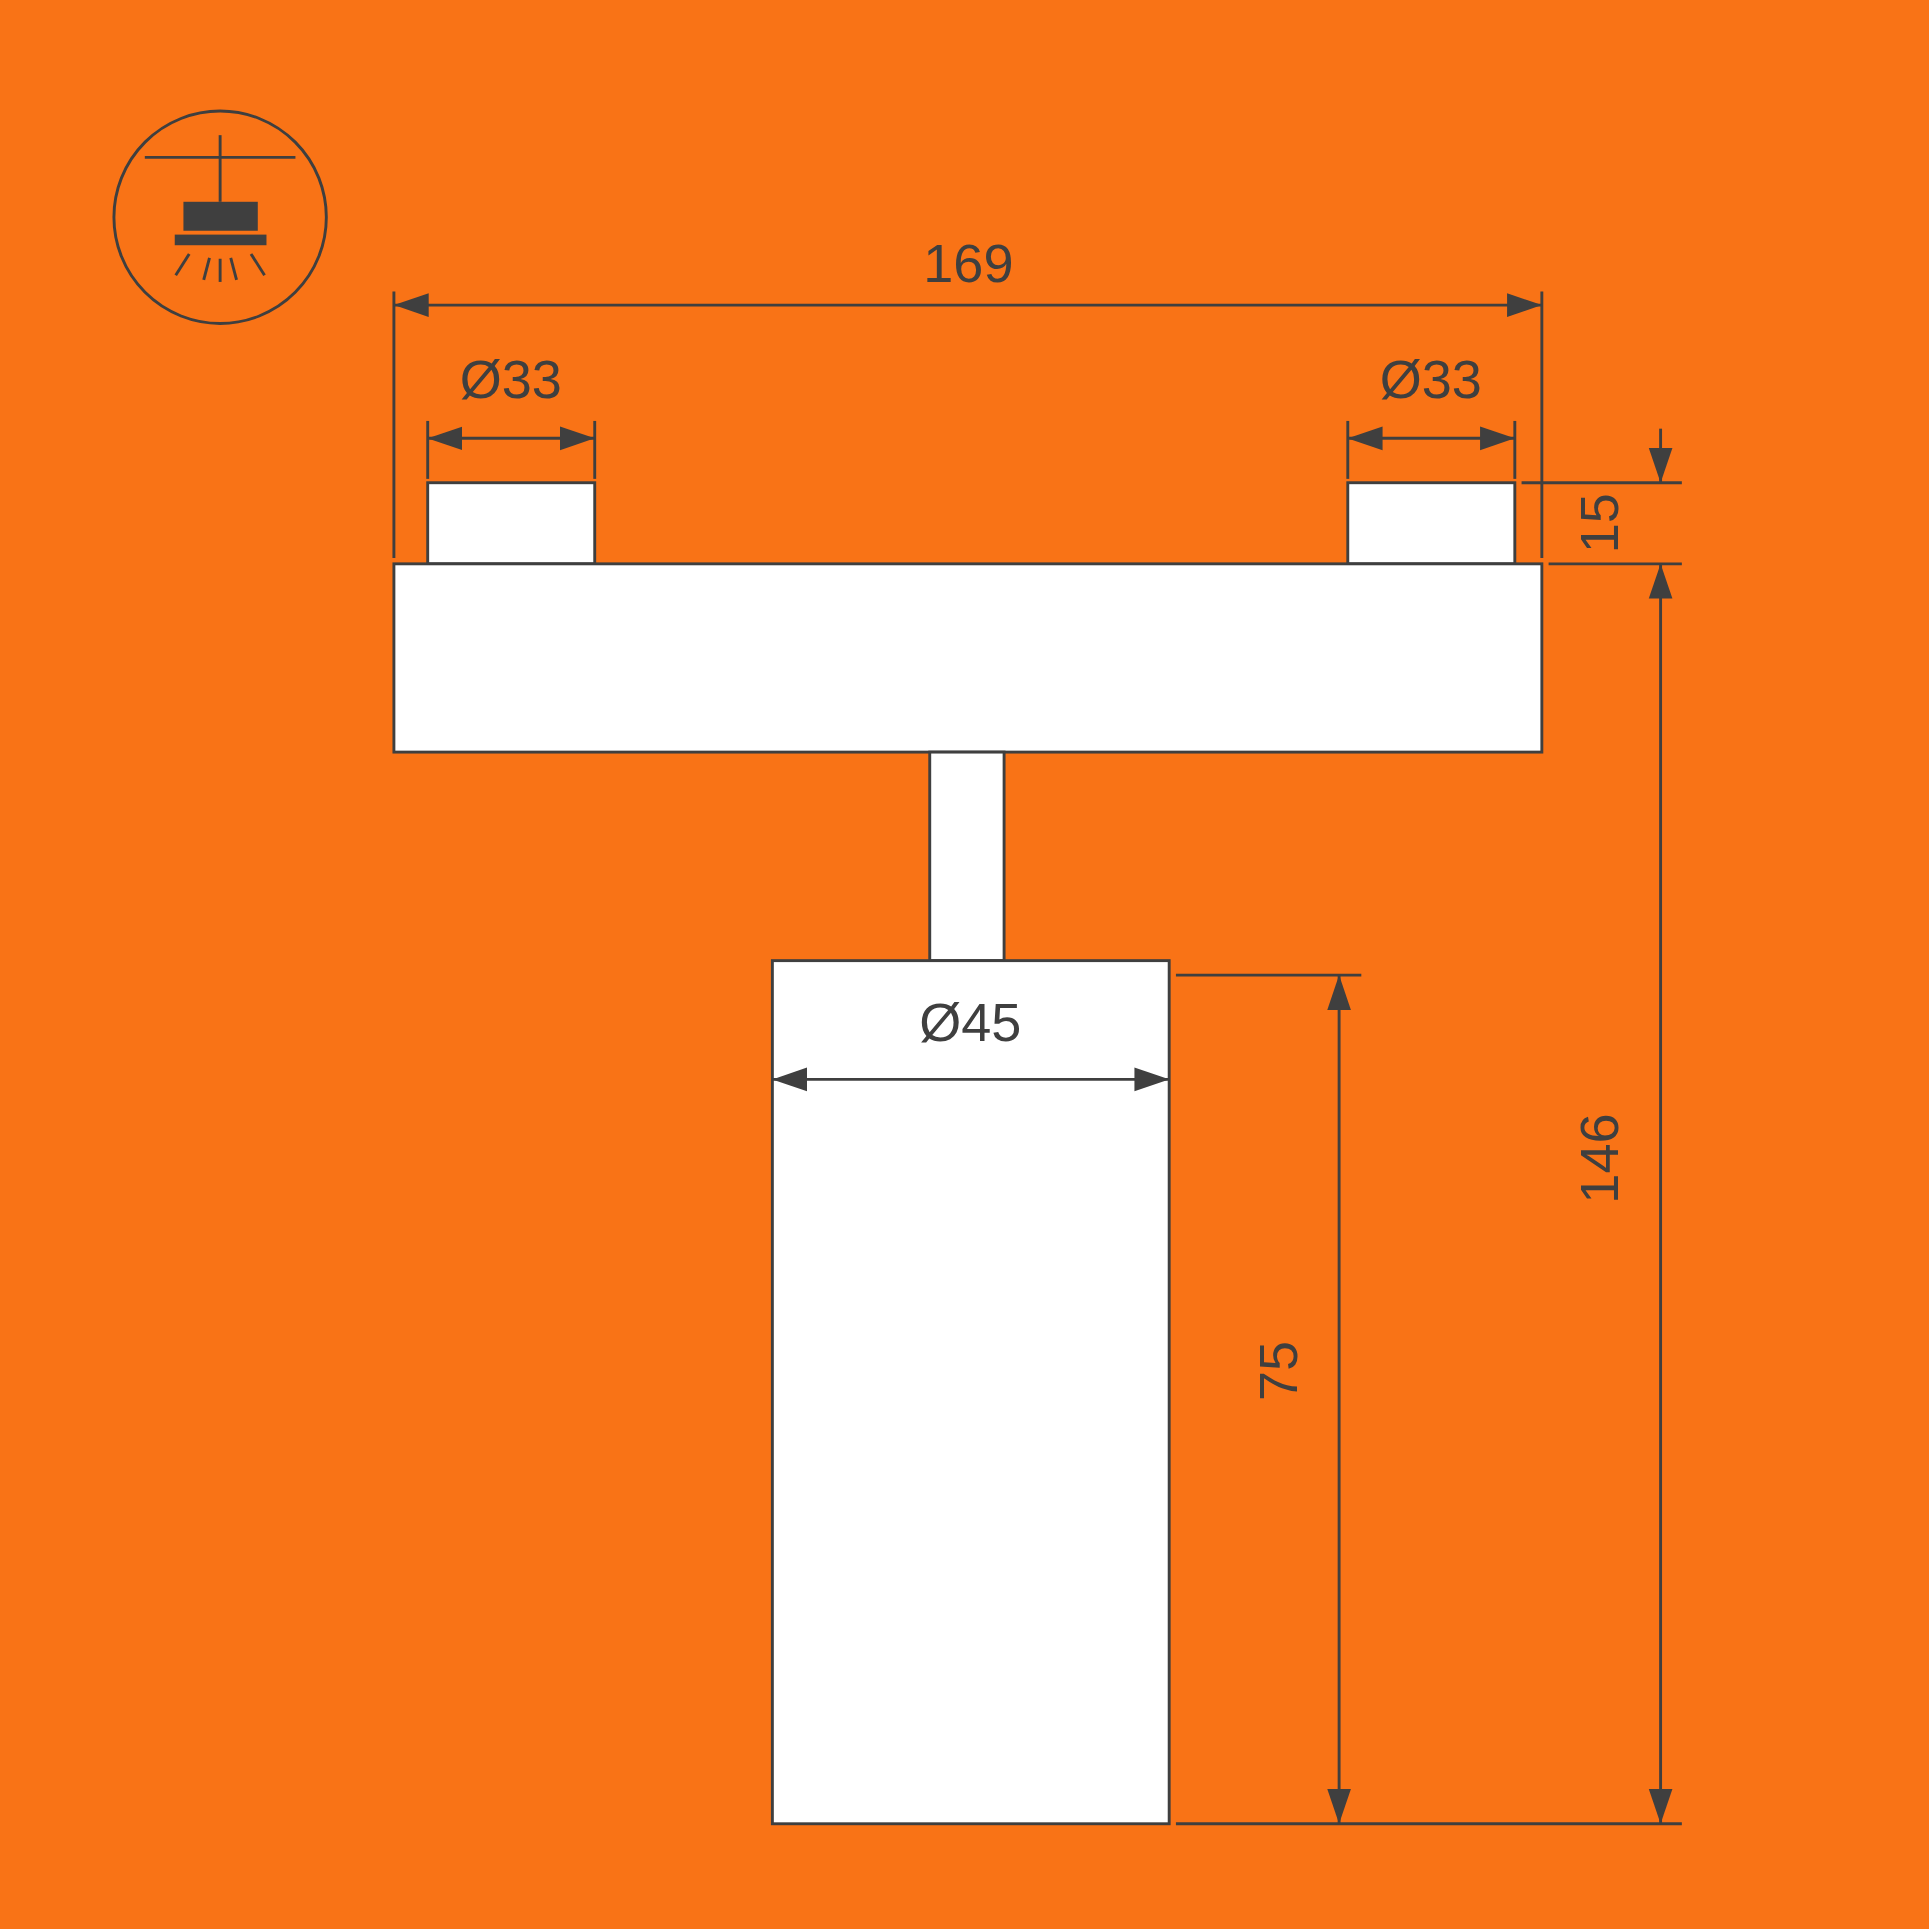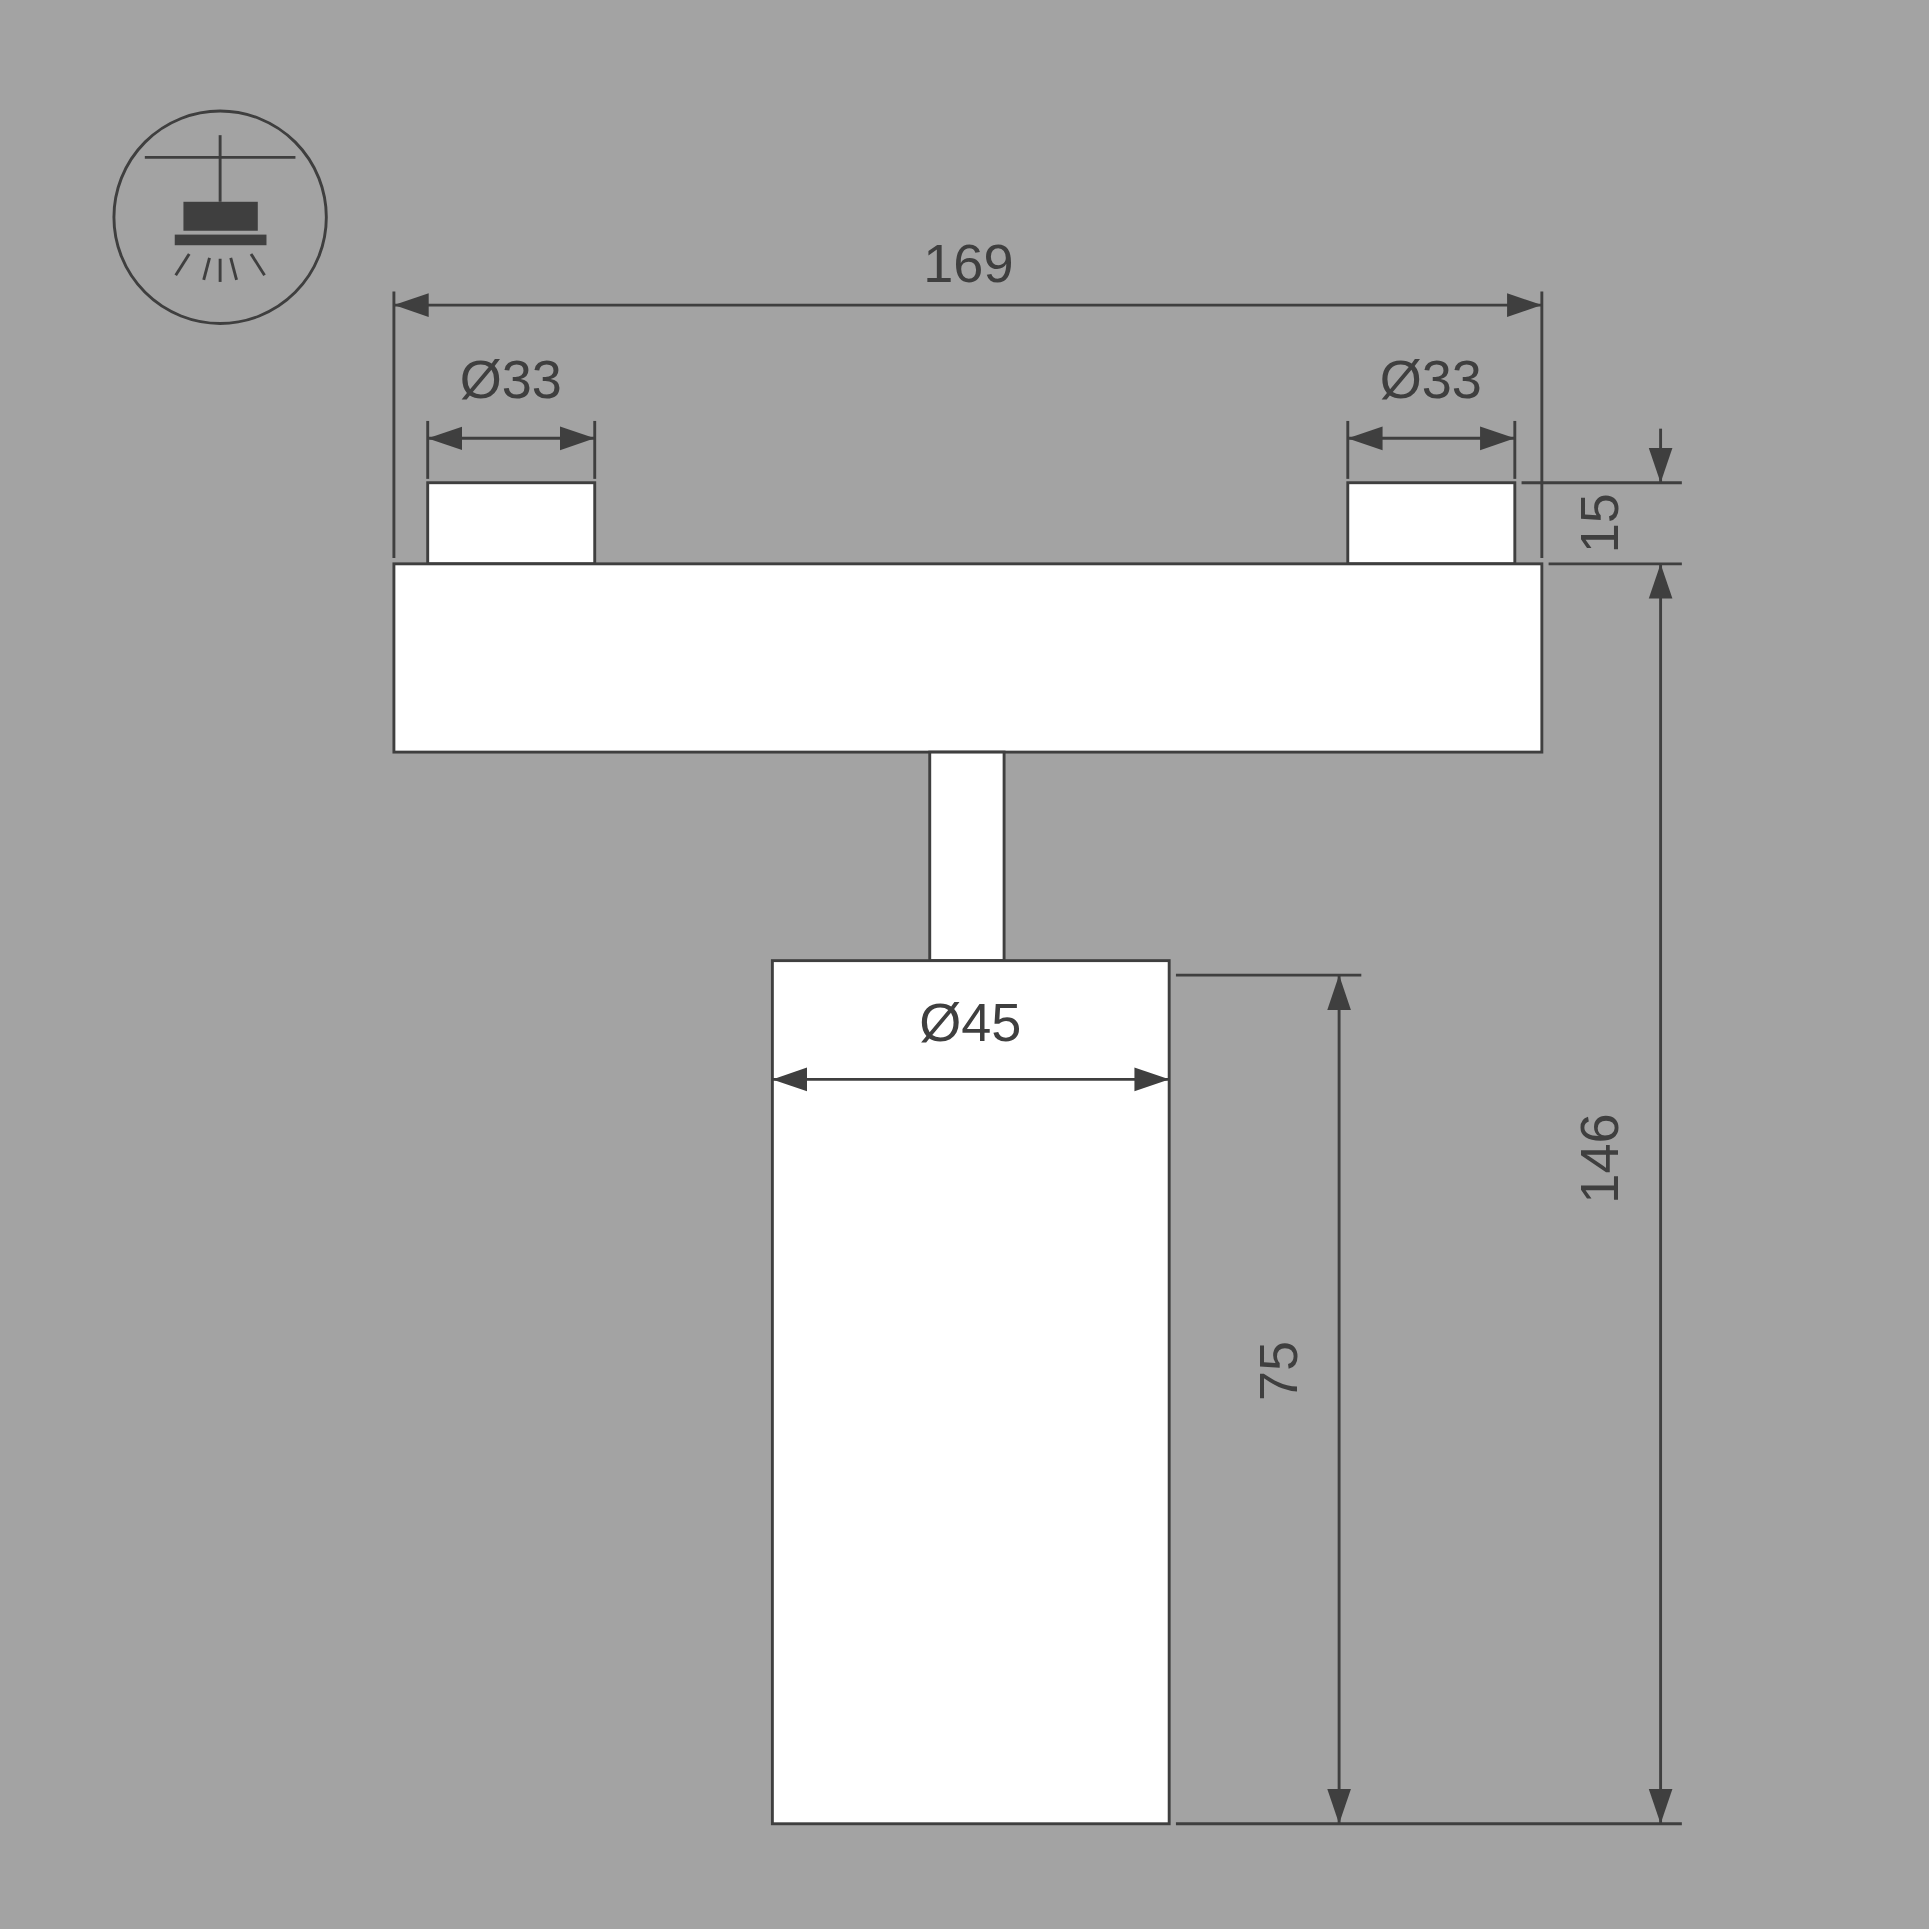--- a/index.html
+++ b/index.html
@@ -7,21 +7,21 @@
     padding: 0;
     background: #ffffff;
     width: 1929px;
     height: 1929px;
     font-family: "Liberation Sans", sans-serif;
   }
   .canvas-wrap {
     position: relative;
     width: 1929px;
     height: 1929px;
-    background: #a3a3a3;
+    background: #f97316;
   }
   svg { display: block; }
   .ln {
     stroke: #3f3f3f;
     stroke-width: 3;
     fill: none;
   }
   .shape {
     stroke: #3f3f3f;
     stroke-width: 3;

